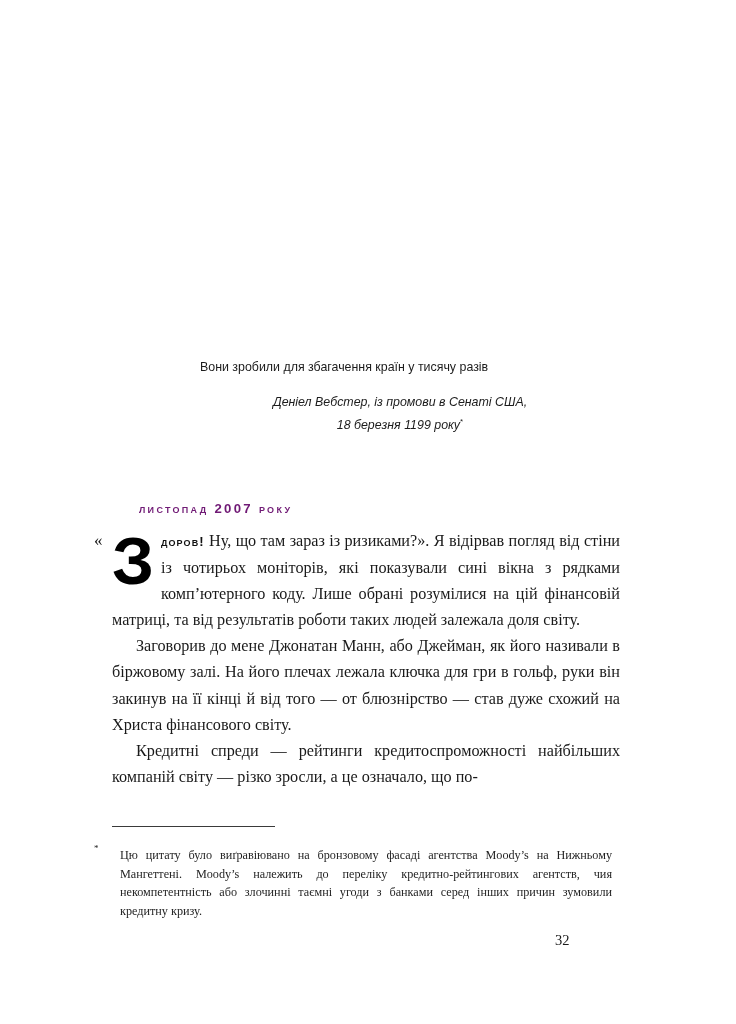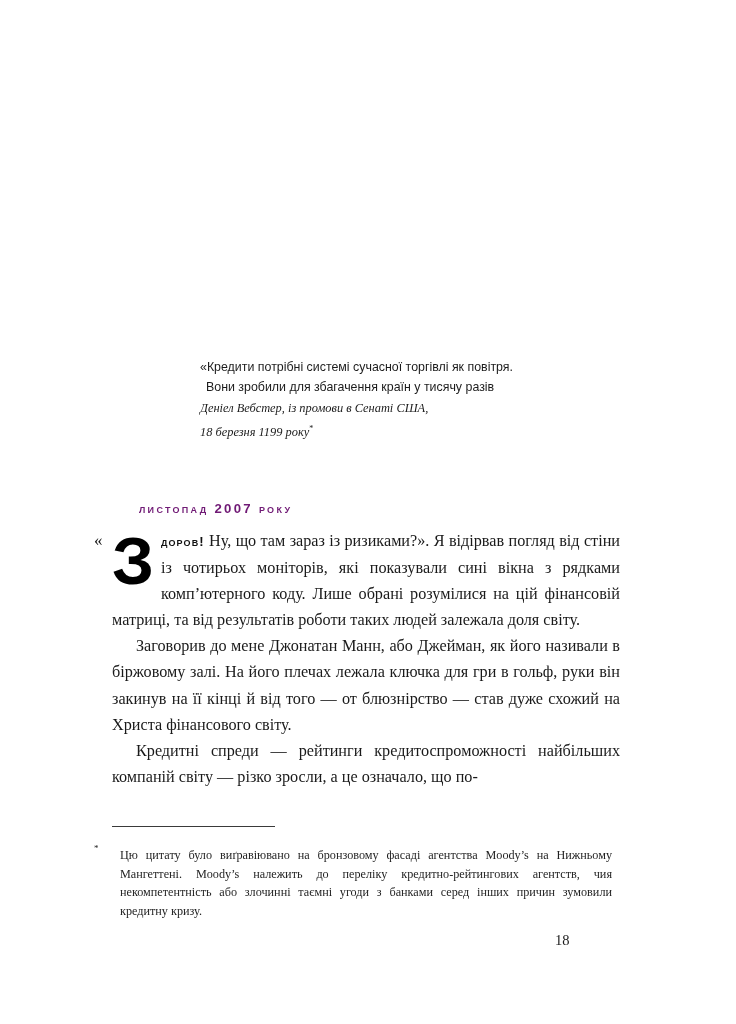--- a/index.html
+++ b/index.html
@@ -57,27 +57,27 @@
     margin: 0;
   }
   .epigraph-quote .q-line {
     display: block;
     white-space: nowrap;
   }
   .epigraph-quote .q-line + .q-line {
     padding-left: 6px;
   }
   .epigraph-source {
-    margin-top: 2px;
-    font-family: Liberation Serif, serif;
+    margin-top: 15px;
+    font-family: Liberation Sans, sans-serif;
     font-style: italic;
     font-size: 12.4px;
     line-height: 19.5px;
     color: #1c1c1c;
-    text-align: left;
+    text-align: center;
   }
   .epigraph-source .s-line {
     display: block;
     white-space: nowrap;
   }
   .fn-ref {
     font-size: 8px;
     vertical-align: super;
     font-style: normal;
   }
@@ -185,21 +185,20 @@
   }
 </style>
 </head>
 <body>
 
 <div class="page">
 
 
   <div class="epigraph">
     <div class="epigraph-quote">
-      <span class="q-line">«Кредити потрібні системі сучасної торгівлі як повітря.</span>
       <span class="q-line">Вони зробили для збагачення країн у тисячу разів</span>
     </div>
     <div class="epigraph-source">
       <span class="s-line">Деніел Вебстер, із промови в Сенаті США,</span>
       <span class="s-line"><span>18 березня 1199 року</span><span class="fn-ref">*</span></span>
     </div>
   </div>
 
   <h2 class="date-heading">Листопад 2007 року</h2>
 
@@ -213,15 +212,15 @@
     <p>Кредитні спреди — рейтинги кредитоспроможності найбільших компаній світу — різко зросли, а це означало, що по-</p>
   </div>
 
   <div class="footnote-rule"></div>
 
   <div class="footnote">
     <span class="footnote-marker">*</span>
     <p>Цю цитату було виґравіювано на бронзовому фасаді агентства Moody’s на Нижньому Мангеттені. Moody’s належить до переліку кредитно-рейтингових агентств, чия некомпетентність або злочинні таємні угоди з банками серед інших причин зумовили кредитну кризу.</p>
   </div>
 
-  <div class="page-number">18</div>
+  <div class="page-number">32</div>
 
 </div>
 
 </body></html>

